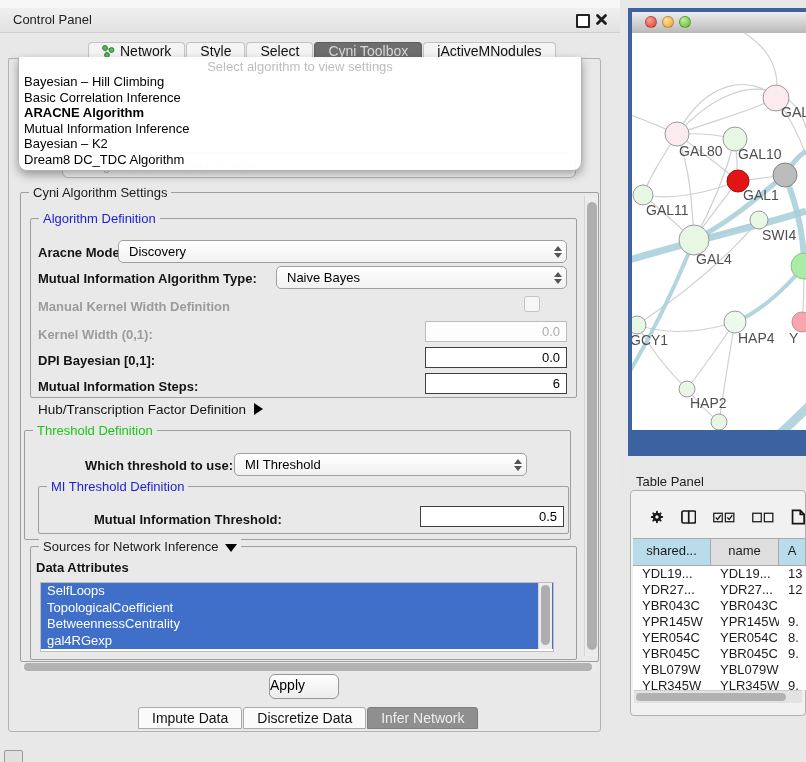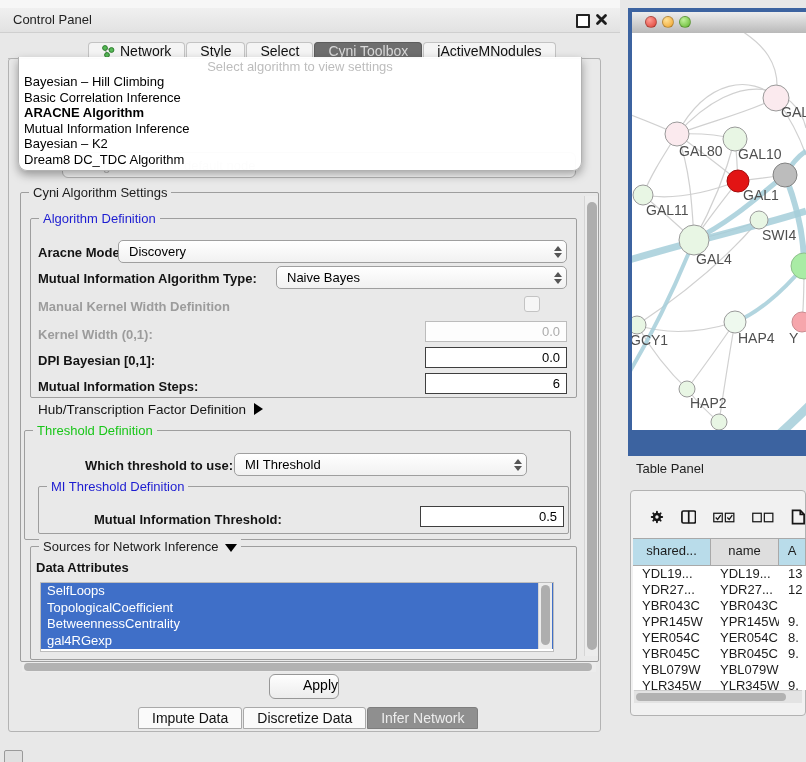--- a/index.html
+++ b/index.html
@@ -51,40 +51,40 @@
   .tri-right{display:inline-block;width:0;height:0;border-top:6px solid transparent;border-bottom:6px solid transparent;border-left:9px solid #000;margin-left:8px;vertical-align:-1px;}
   .tri-down{display:inline-block;width:0;height:0;border-left:6px solid transparent;border-right:6px solid transparent;border-top:8px solid #000;margin-left:6px;vertical-align:-1px;}
 
   .attr-list{left:40px;top:582px;width:512px;height:68px;background:#ffffff;border:1px solid #bdbdbd;overflow:hidden;}
   .attr-item{height:16.5px;line-height:16.5px;padding-left:6px;font-size:13px;background:#3f6fc8;color:#fff;white-space:nowrap;}
   .vscroll{position:absolute;background:#ececec;border-left:1px solid #d5d5d5;}
   .vthumb{position:absolute;background:#aeaeae;border-radius:5px;}
   .hscroll{position:absolute;background:#ececec;}
   .hthumb{position:absolute;background:#b2b2b2;border-radius:4px;}
 
-  .apply-btn{left:269px;top:674px;width:68px;height:23px;background:linear-gradient(#fefefe,#ececec);border:1px solid #979797;border-radius:6px;text-align:right;line-height:21px;font-size:14px;color:#000;}
+  .apply-btn{left:269px;top:674px;width:68px;height:23px;background:linear-gradient(#fefefe,#ececec);border:1px solid #979797;border-radius:6px;text-align:left;line-height:21px;font-size:14px;color:#000;}
 
   .bottom-tabbar{left:138px;top:707px;height:22px;display:flex;}
   .btab{padding:0 13px;font-size:14px;line-height:21px;color:#111;background:#fafafa;border:1px solid #a9a9a9;border-radius:3px 3px 0 0;margin-right:1px;}
   .btab.selected{background:#8f8f8f;color:#ededed;border-color:#7e7e7e;}
 
   .mini-icon{left:4px;top:750px;width:17px;height:12px;border:1px solid #9a9a9a;background:#e0e0e0;border-radius:2px;}
 
   
   .netwin{left:628px;top:8px;width:178px;height:448px;background:#3c63a0;}
   .net-titlebar{left:632px;top:12px;width:174px;height:21px;background:linear-gradient(#ededed,#b9b9b9);border-bottom:1px solid #909090;}
   .light{position:absolute;top:4px;width:12px;height:12px;border-radius:50%;border:1px solid rgba(0,0,0,0.25);box-sizing:border-box;}
   .light.red{left:13px;background:radial-gradient(circle at 35% 30%,#ff9d94,#dd3e33);}
   .light.yellow{left:30px;background:radial-gradient(circle at 35% 30%,#ffe196,#efa129);}
   .light.green{left:47px;background:radial-gradient(circle at 35% 30%,#c0f09a,#5fb62a);}
   .netcanvas{left:632px;top:33px;width:174px;height:397px;background:#fff;}
 
   
   .tp-strip{left:620px;top:456px;width:186px;height:34px;background:#e7e7e7;}
-  .tp-strip .t{position:absolute;left:16px;top:5px;font-size:13px;color:#222;}
+  .tp-strip .t{position:absolute;left:16px;top:18px;font-size:13px;color:#222;}
   .tpanel{left:630px;top:490px;width:176px;height:226px;background:#f1f1f1;border:1px solid #b2b2b2;border-radius:4px;box-sizing:border-box;}
   .tp-toolbar{left:634px;top:503px;width:172px;height:28px;display:flex;align-items:center;gap:17px;padding-left:16px;box-sizing:border-box;}
   .tbl{left:633px;top:538px;width:173px;height:152px;background:#fff;overflow:hidden;}
   .thead{display:flex;height:26px;border-top:1px solid #a9a9a9;border-bottom:1px solid #a9a9a9;}
   .th{box-sizing:border-box;border-right:1px solid #a9a9a9;background:#dedede;font-size:13px;text-align:center;line-height:24px;overflow:hidden;white-space:nowrap;}
   .th.hl{background:#b9dcea;}
   .trow{display:flex;height:16px;}
   .td{box-sizing:border-box;padding-left:9px;font-size:13px;line-height:16px;overflow:hidden;white-space:nowrap;}
   .tbl-hscroll{left:634px;top:690px;width:168px;height:12px;background:#e3e3e3;border-top:1px solid #cdcdcd;}
 

